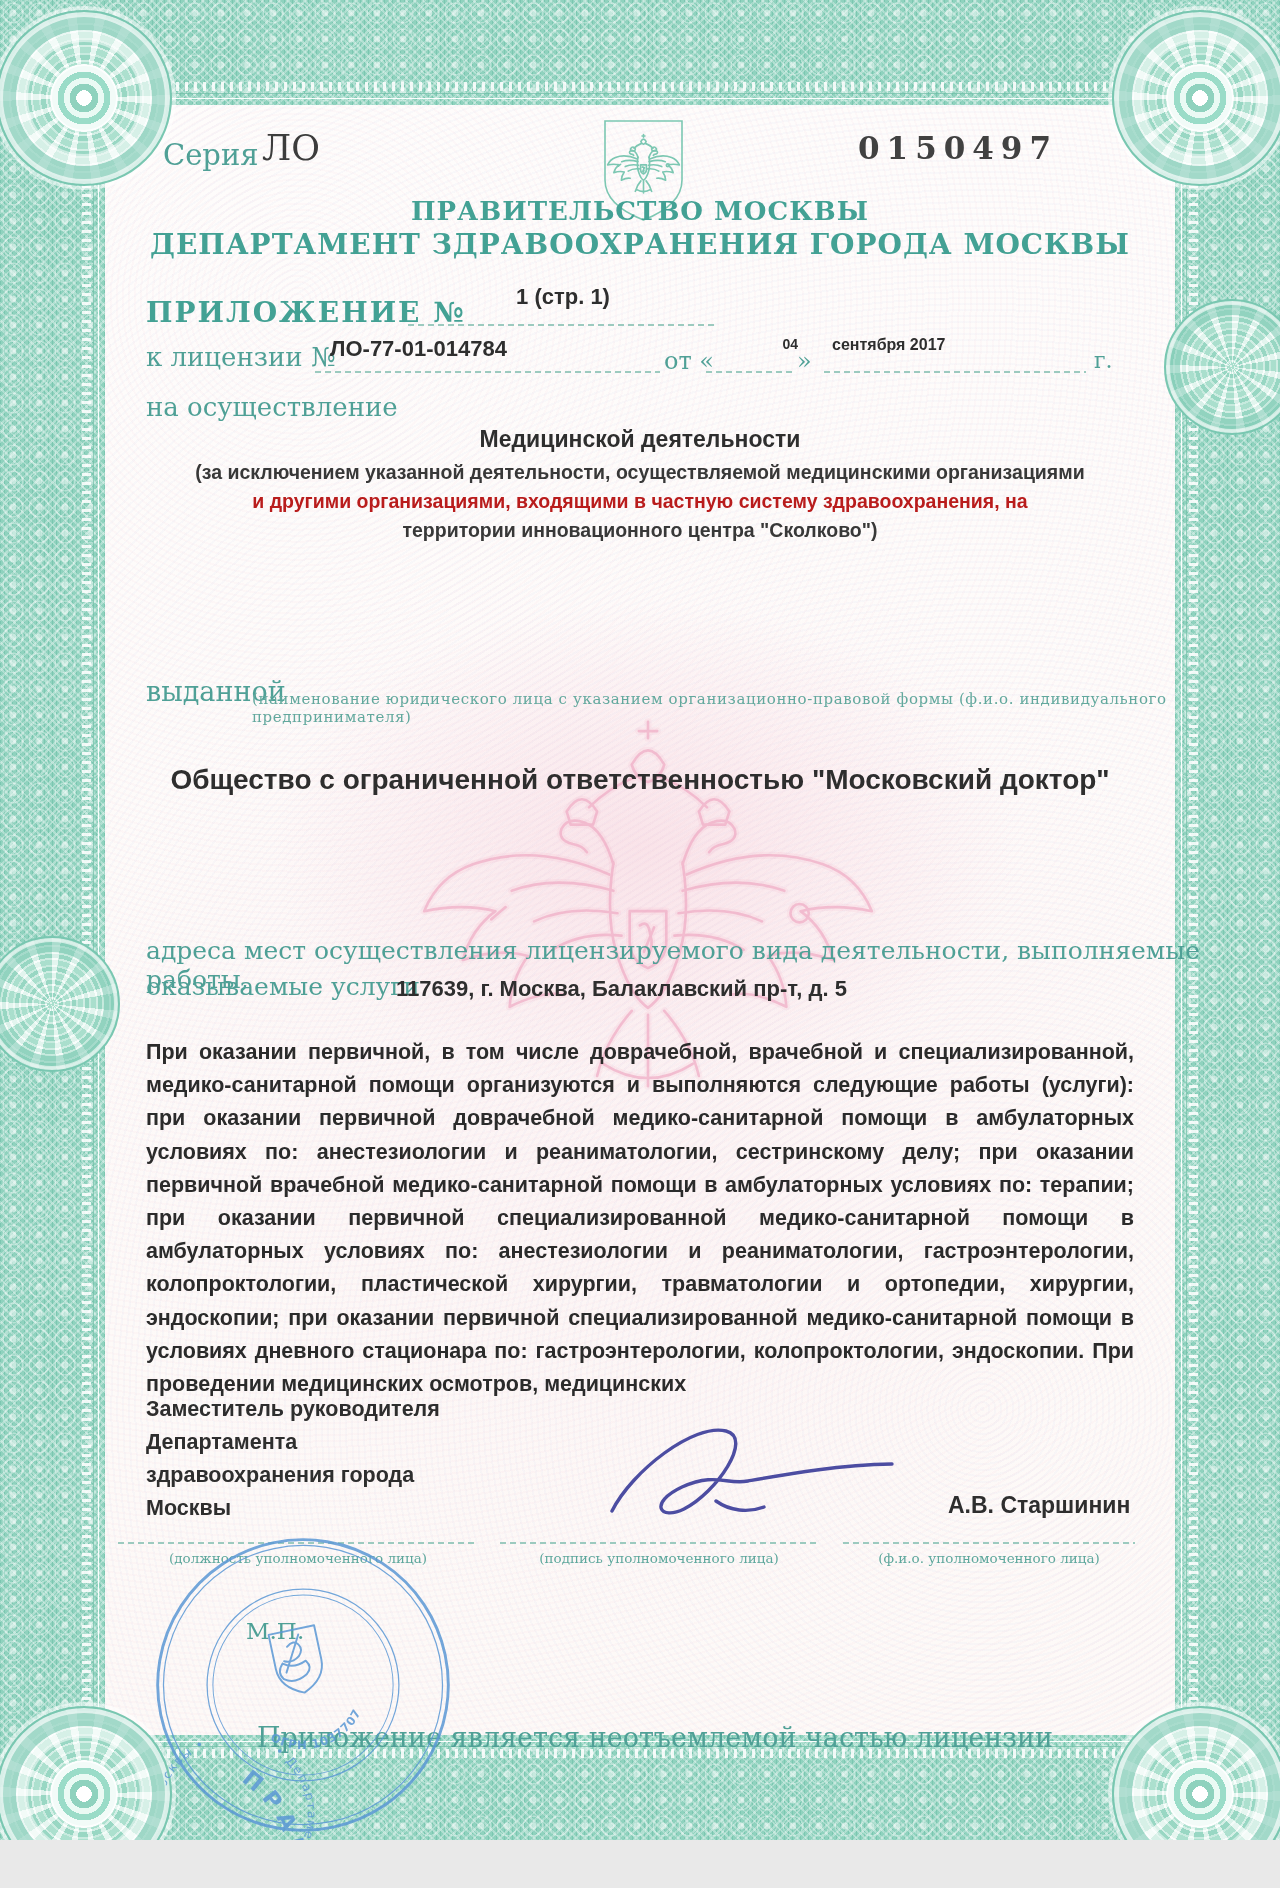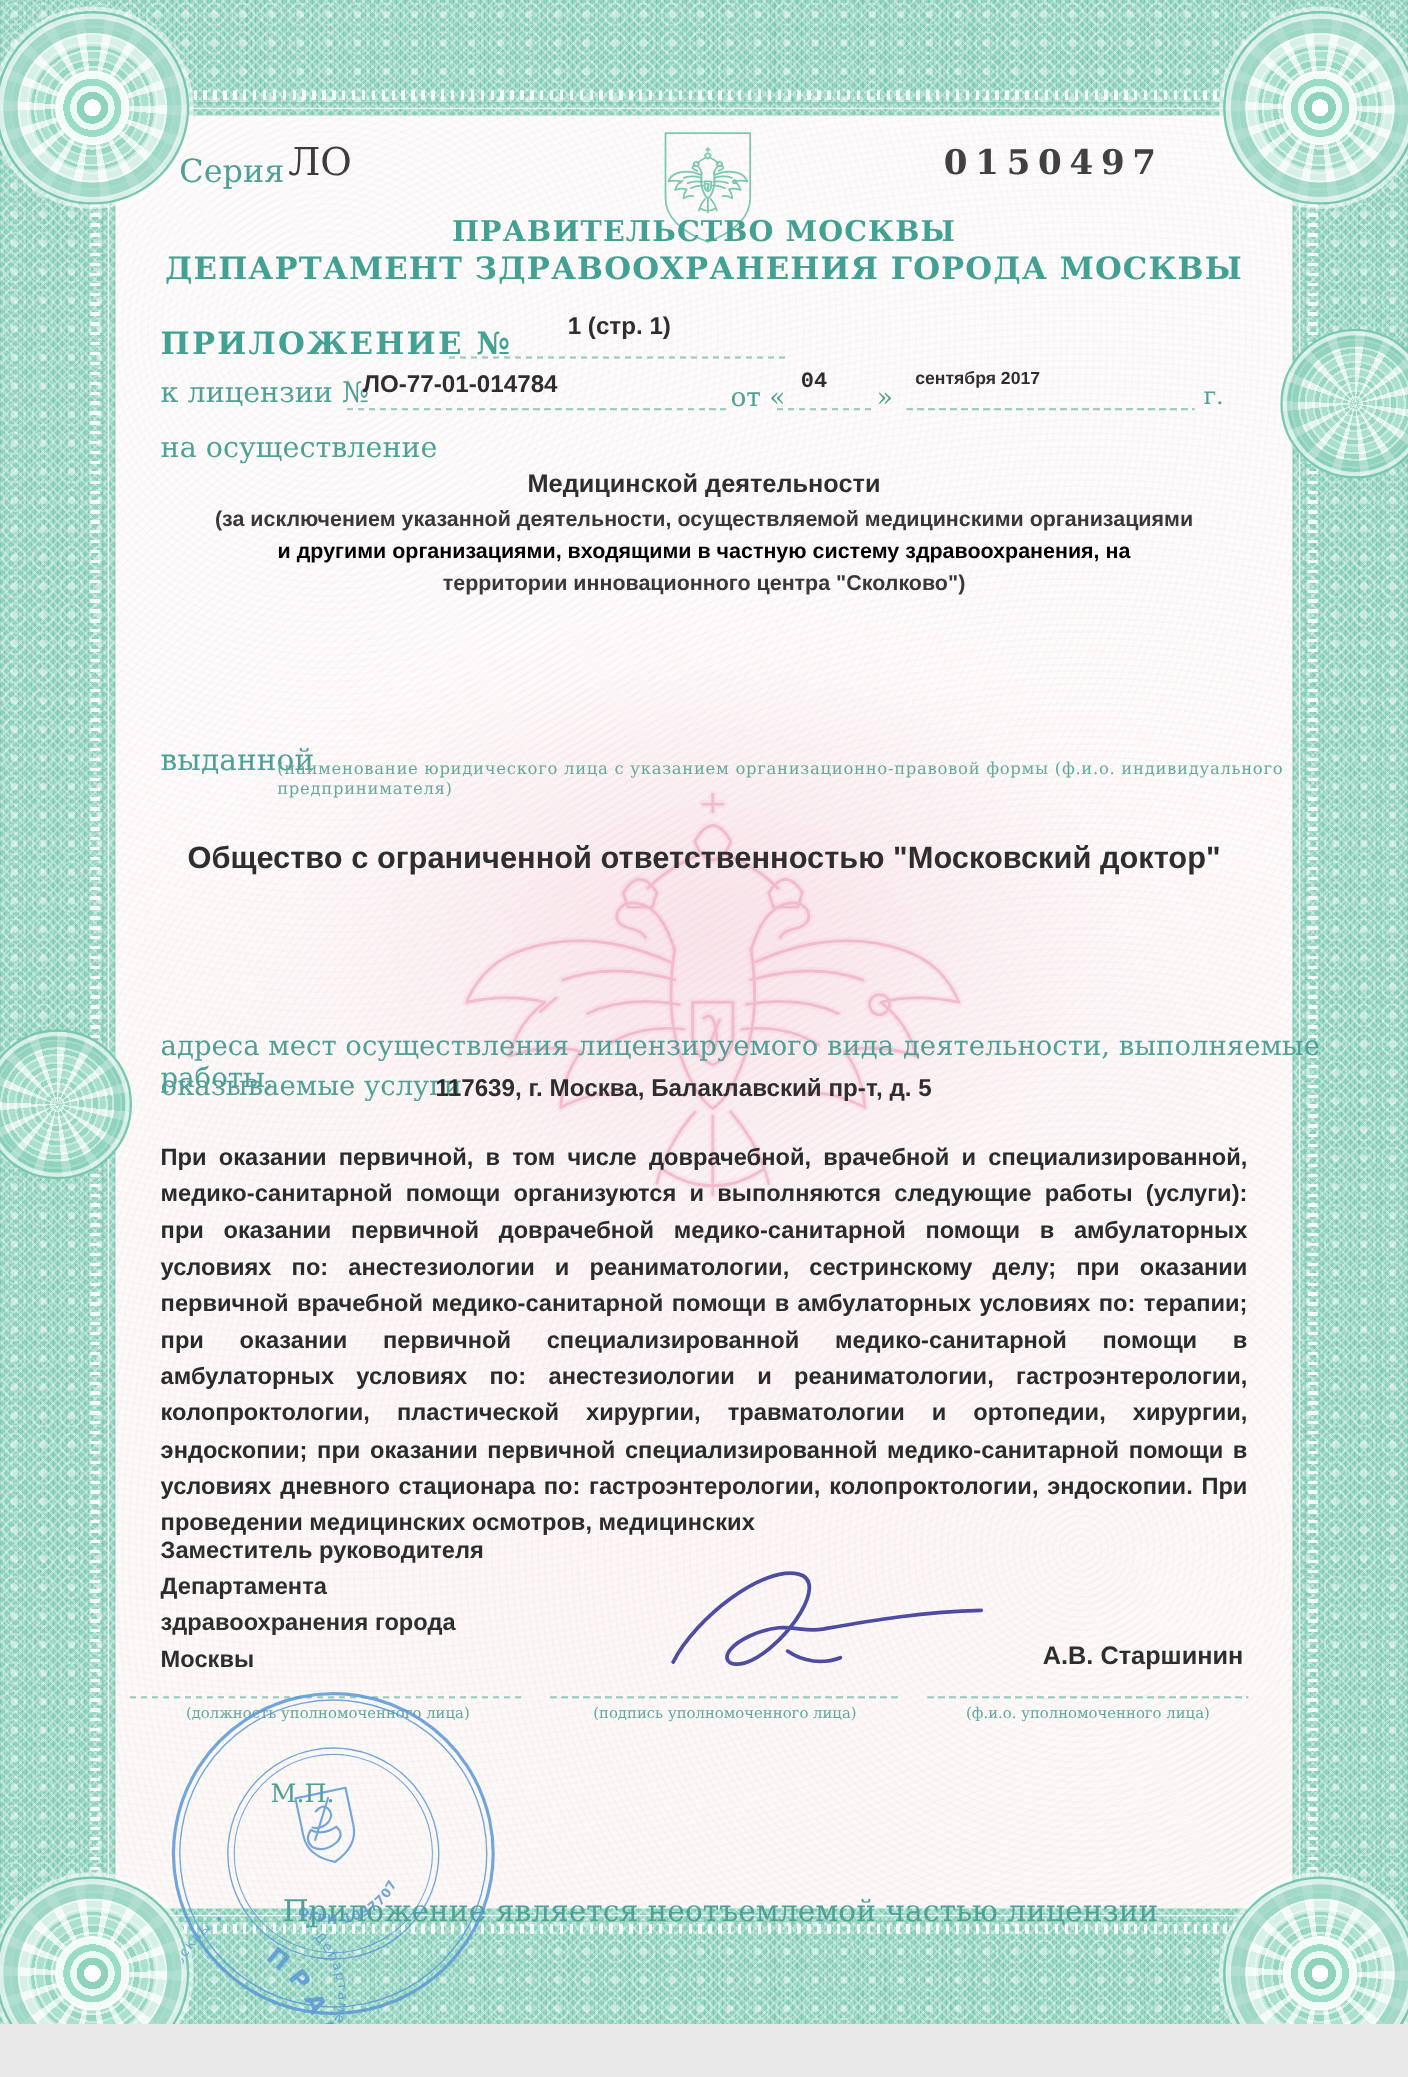--- a/index.html
+++ b/index.html
@@ -61,28 +61,28 @@
   .series-label{left:163px;top:138px;font-size:29px;}
   .series-value{left:262px;top:128px;font-size:35px;color:#3c3c3c;font-family:"DejaVu Serif",serif;}
   .form-number{left:858px;top:130px;font-size:31px;letter-spacing:7px;color:#414141;font-family:"DejaVu Serif",serif;font-weight:bold;}
   .gov-title{left:105px;width:1070px;top:196px;font-size:26px;letter-spacing:1px;}
   .dept-title{left:105px;width:1070px;top:228px;font-size:28px;letter-spacing:1px;}
   .appendix-label{left:146px;top:296px;font-size:28px;letter-spacing:2px;}
   .appendix-value{left:408px;width:310px;top:284px;font-size:22px;}
   .license-label{left:146px;top:342px;font-size:26px;}
   .license-value{left:330px;top:336px;font-size:22px;}
   .date-from{left:664px;top:347px;font-size:24px;}
-  .date-day{left:728px;width:70px;top:336px;font-size:20px;text-align:left;font-family:Liberation Mono, monospace;}
+  .date-day{left:728px;width:70px;top:336px;font-size:14px;text-align:right;}
   .date-cq{left:797px;top:347px;font-size:24px;}
   .date-month{left:832px;top:336px;font-size:16px;}
   .year-suffix{left:1094px;top:348px;font-size:22px;}
   .activity-label{left:146px;top:392px;font-size:26px;}
   .activity-title{left:105px;width:1070px;top:426px;font-size:23px;}
   .note1{left:105px;width:1070px;top:461px;font-size:19.5px;color:#383838;}
-  .note2{left:105px;width:1070px;top:490px;font-size:19.5px;color:#000000;}
+  .note2{left:105px;width:1070px;top:490px;font-size:19.5px;color:#b91c1c;}
   .note3{left:105px;width:1070px;top:519px;font-size:19.5px;color:#383838;}
   .issued-label{left:146px;top:676px;font-size:27px;}
   .issued-note{left:252px;top:690px;font-size:15px;letter-spacing:.6px;color:#62a89d;}
   .org-name{left:105px;width:1070px;top:764px;font-size:28px;}
   .addr1{left:146px;top:936px;font-size:25px;}
   .addr2{left:146px;top:972px;font-size:25px;}
   .addr-value{left:396px;top:976px;font-size:22px;}
   .works{left:146px;top:1036px;width:988px;font-size:21.5px;line-height:33.2px;text-align:justify;color:#2b2b2b;font-weight:bold;font-family:"Liberation Sans",sans-serif;}
   .pos-block{left:146px;top:1393px;font-size:21.5px;line-height:33px;}
   .sig-name{left:948px;top:1492px;font-size:23px;}

